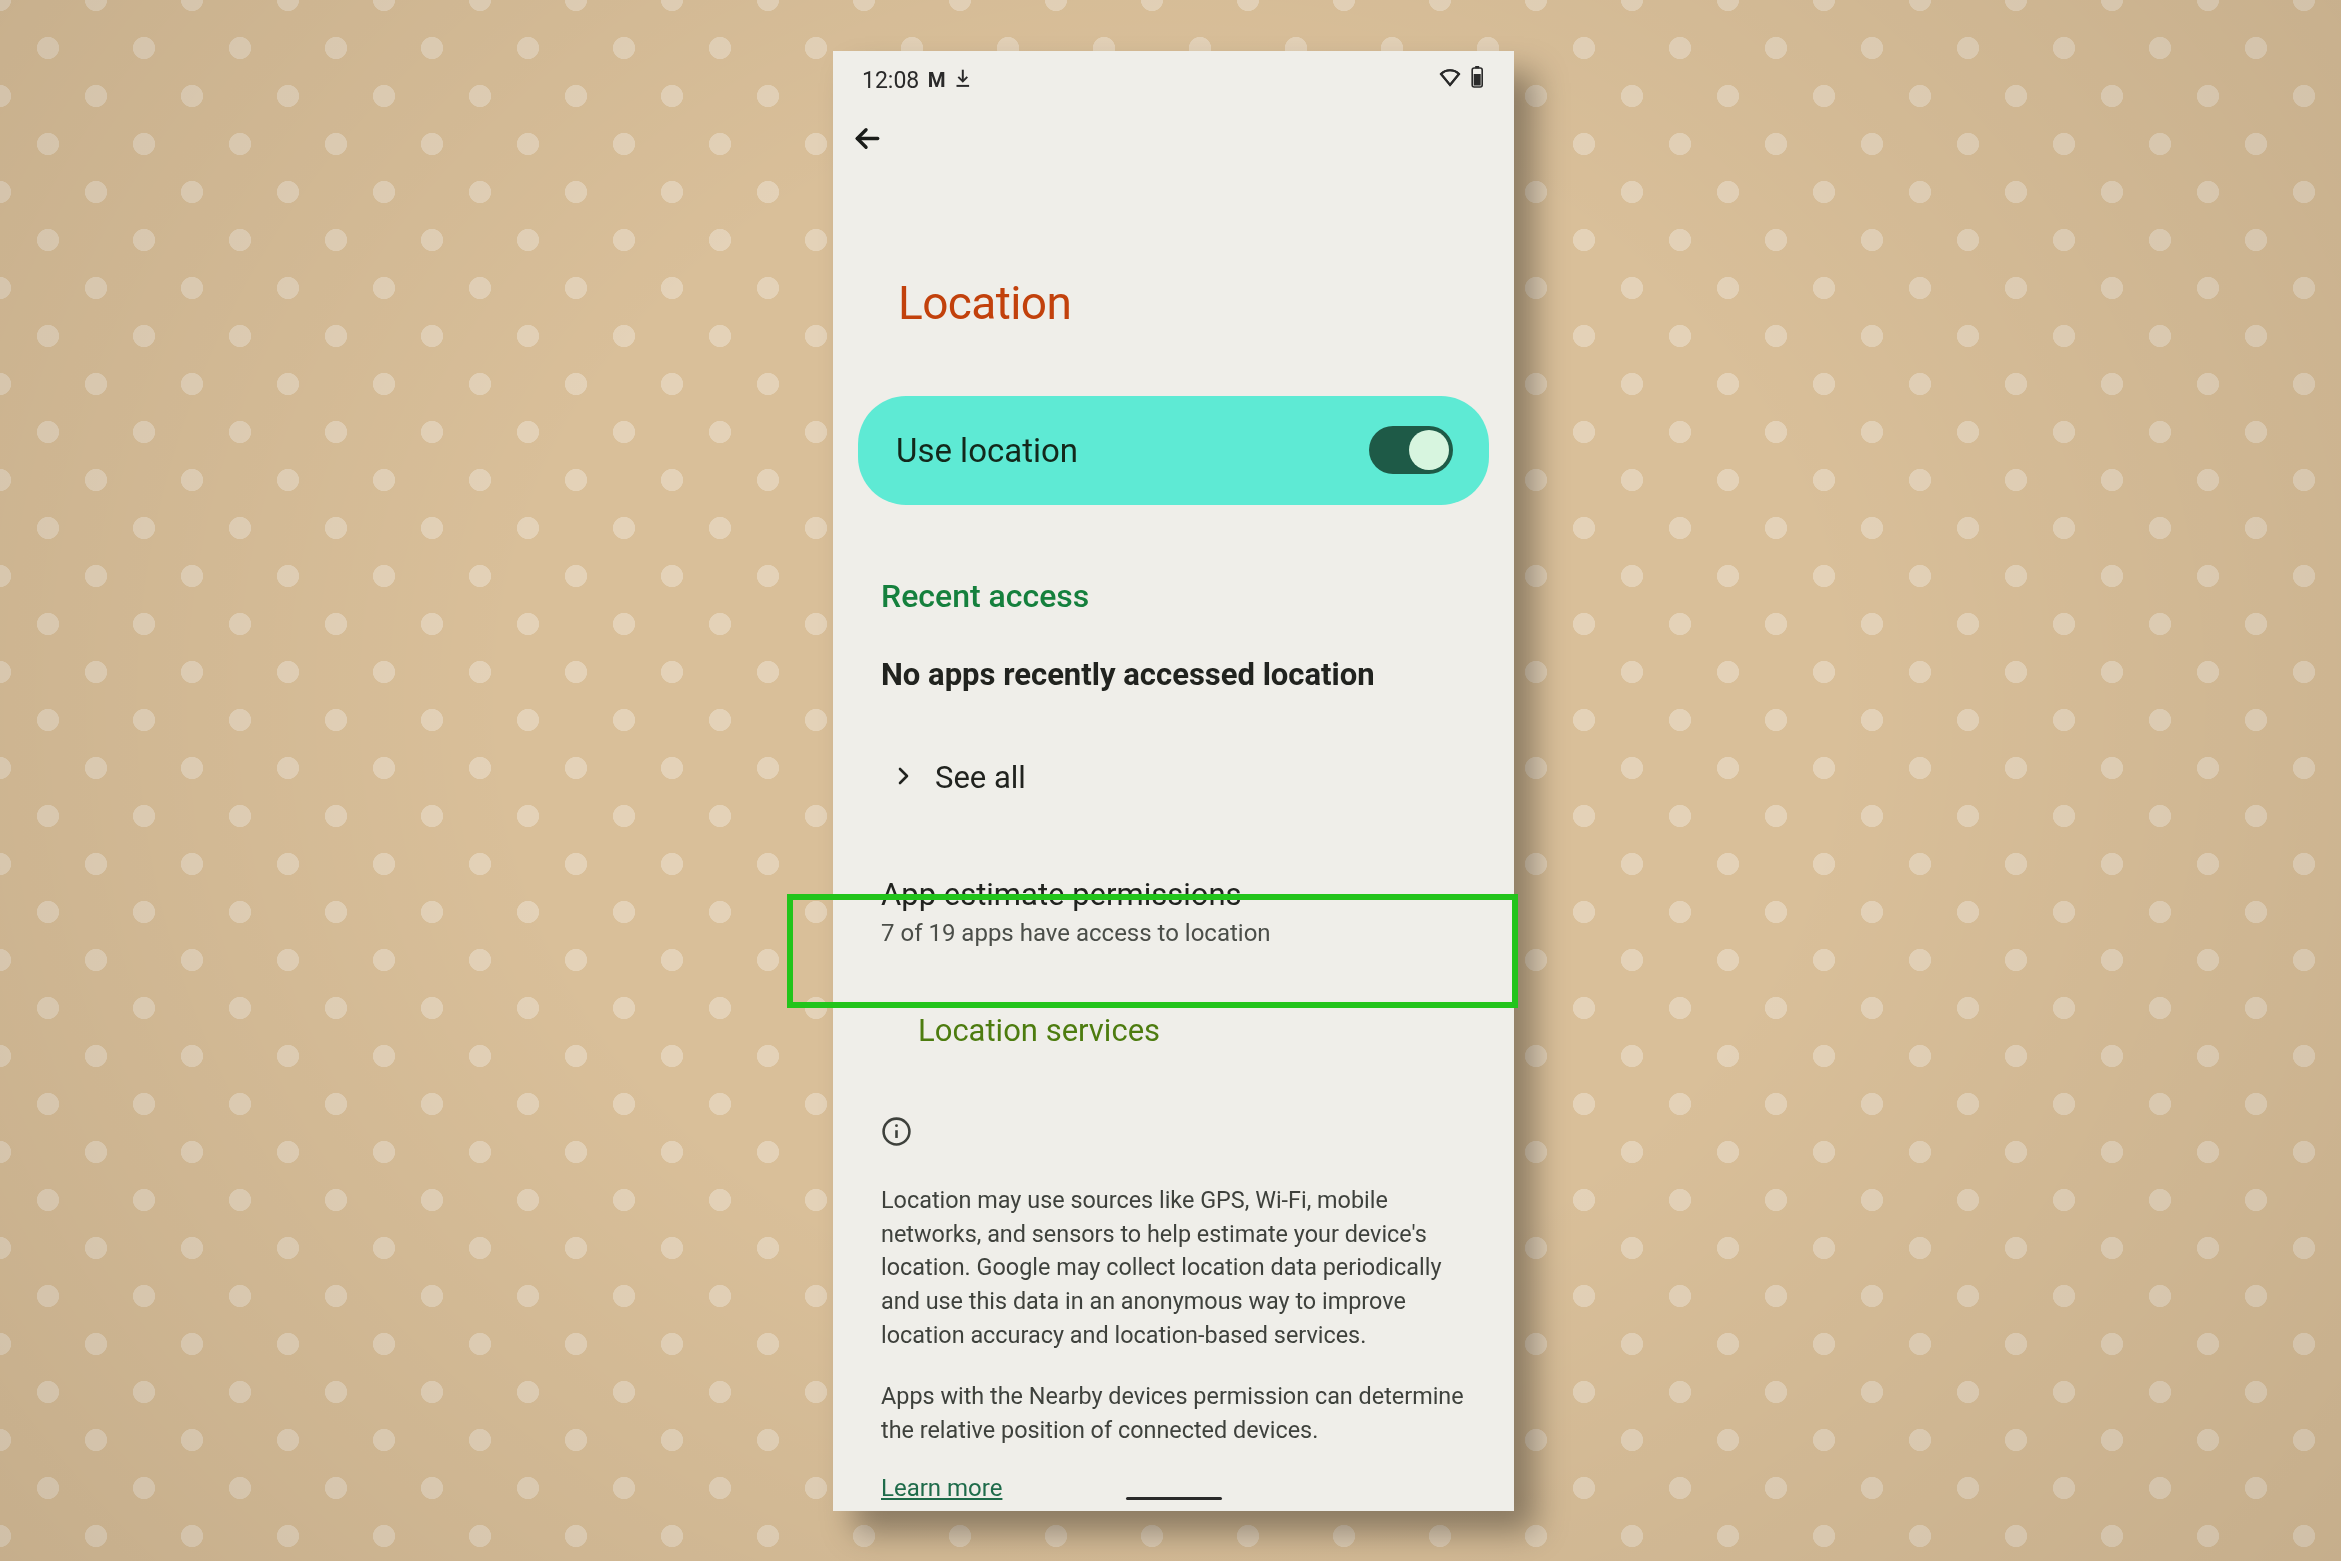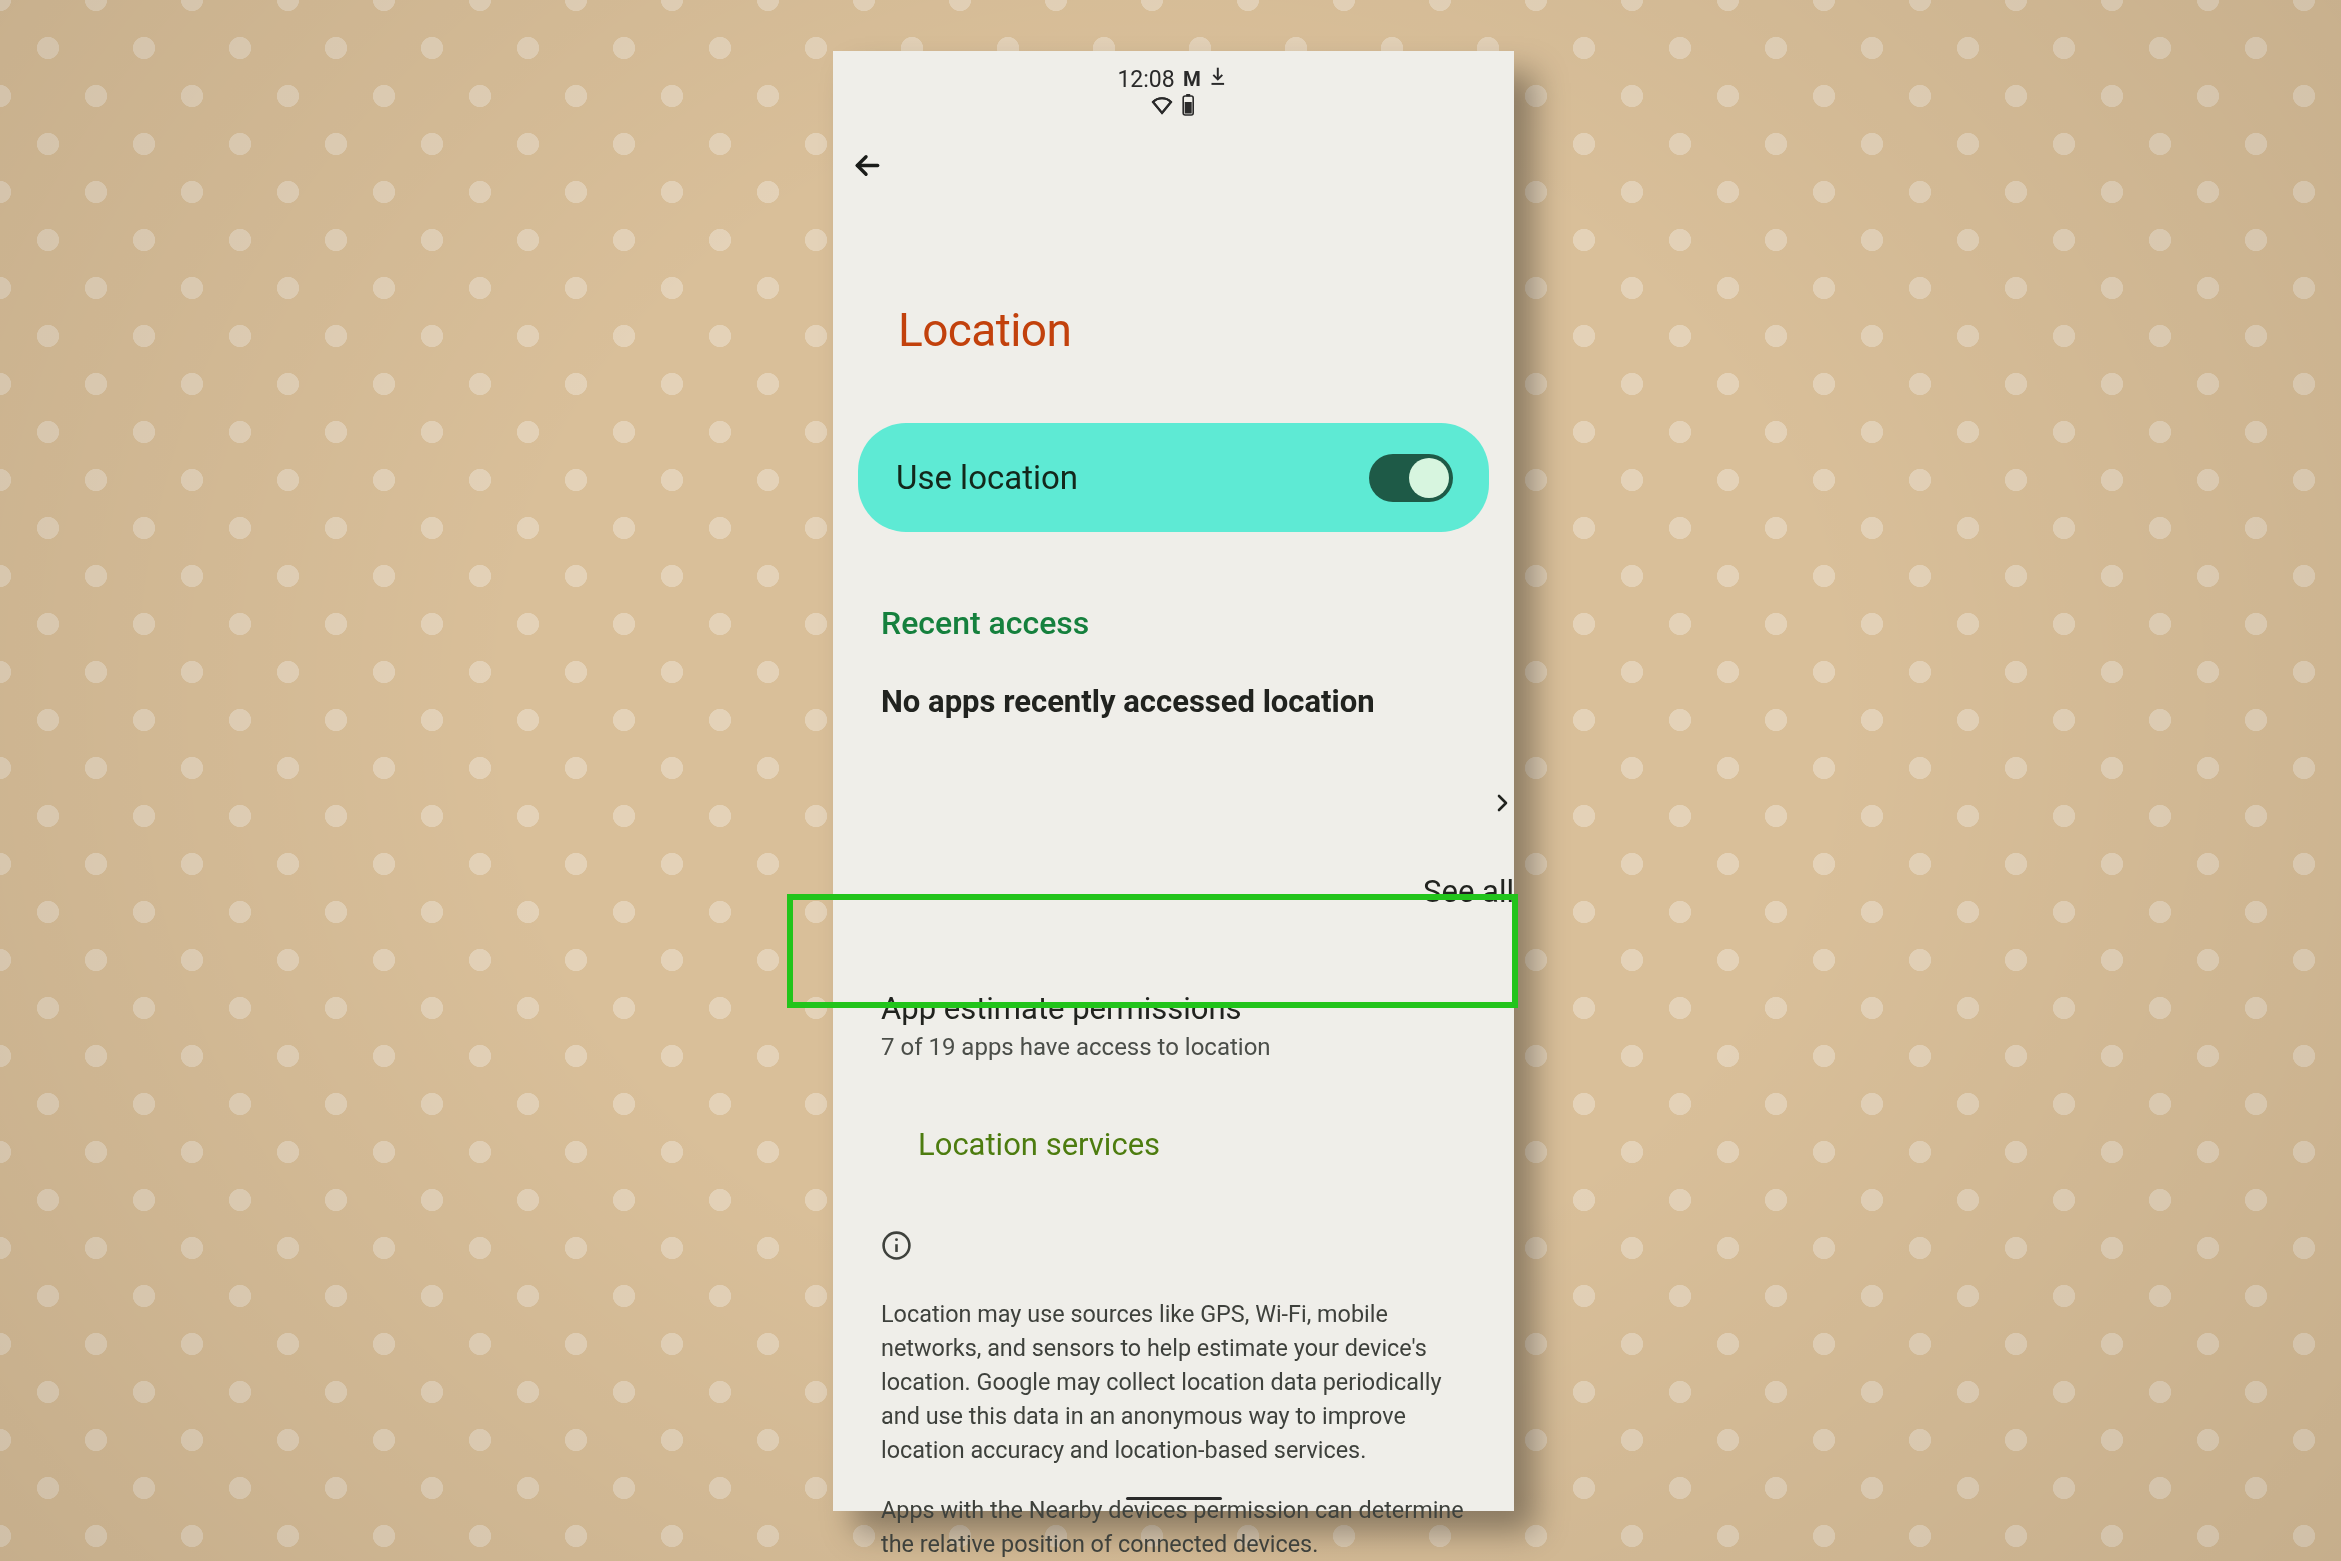--- a/index.html
+++ b/index.html
@@ -41,21 +41,20 @@
     box-shadow: 21px 21px 30px rgba(0,0,0,0.35);
   }
 
   .status-bar {
     display: flex;
     justify-content: space-between;
     align-items: center;
     padding: 14.4px 30px 7.2px 29px;
     color: #2a2a2a;
     font-size: 23px;
-    flex-direction: column;
   }
   .status-left { display:flex; align-items:center; gap: 8.4px; }
   .status-right { display:flex; align-items:center; gap: 7.2px; }
 
   .nav-bar {
     padding: 18px 17px 0 17px;
   }
   .back-arrow svg { width: 35px; height: 35px; }
 
   .page-title {
@@ -107,26 +106,25 @@
 
   .recent-text {
     font-size: 31px;
     color: #21231f;
     padding: 41px 0 0 48px;
     font-weight: 700;
   }
 
   .see-all-row {
     display: flex;
-    align-items: flex-end;
-    gap: 50px;
+    align-items: flex-start;
+    gap: 20px;
     padding: 66px 0 0 58px;
     font-size: 31px;
     color: #21231f;
-    flex-direction: column;
   }
   .see-all-row svg { width: 24px; height: 24px; }
 
   .highlight-box {
     position: absolute;
     border: 6px solid #22c41b;
     left: -46px;
     width: 731px;
     top: 843px;
     height: 114px;

